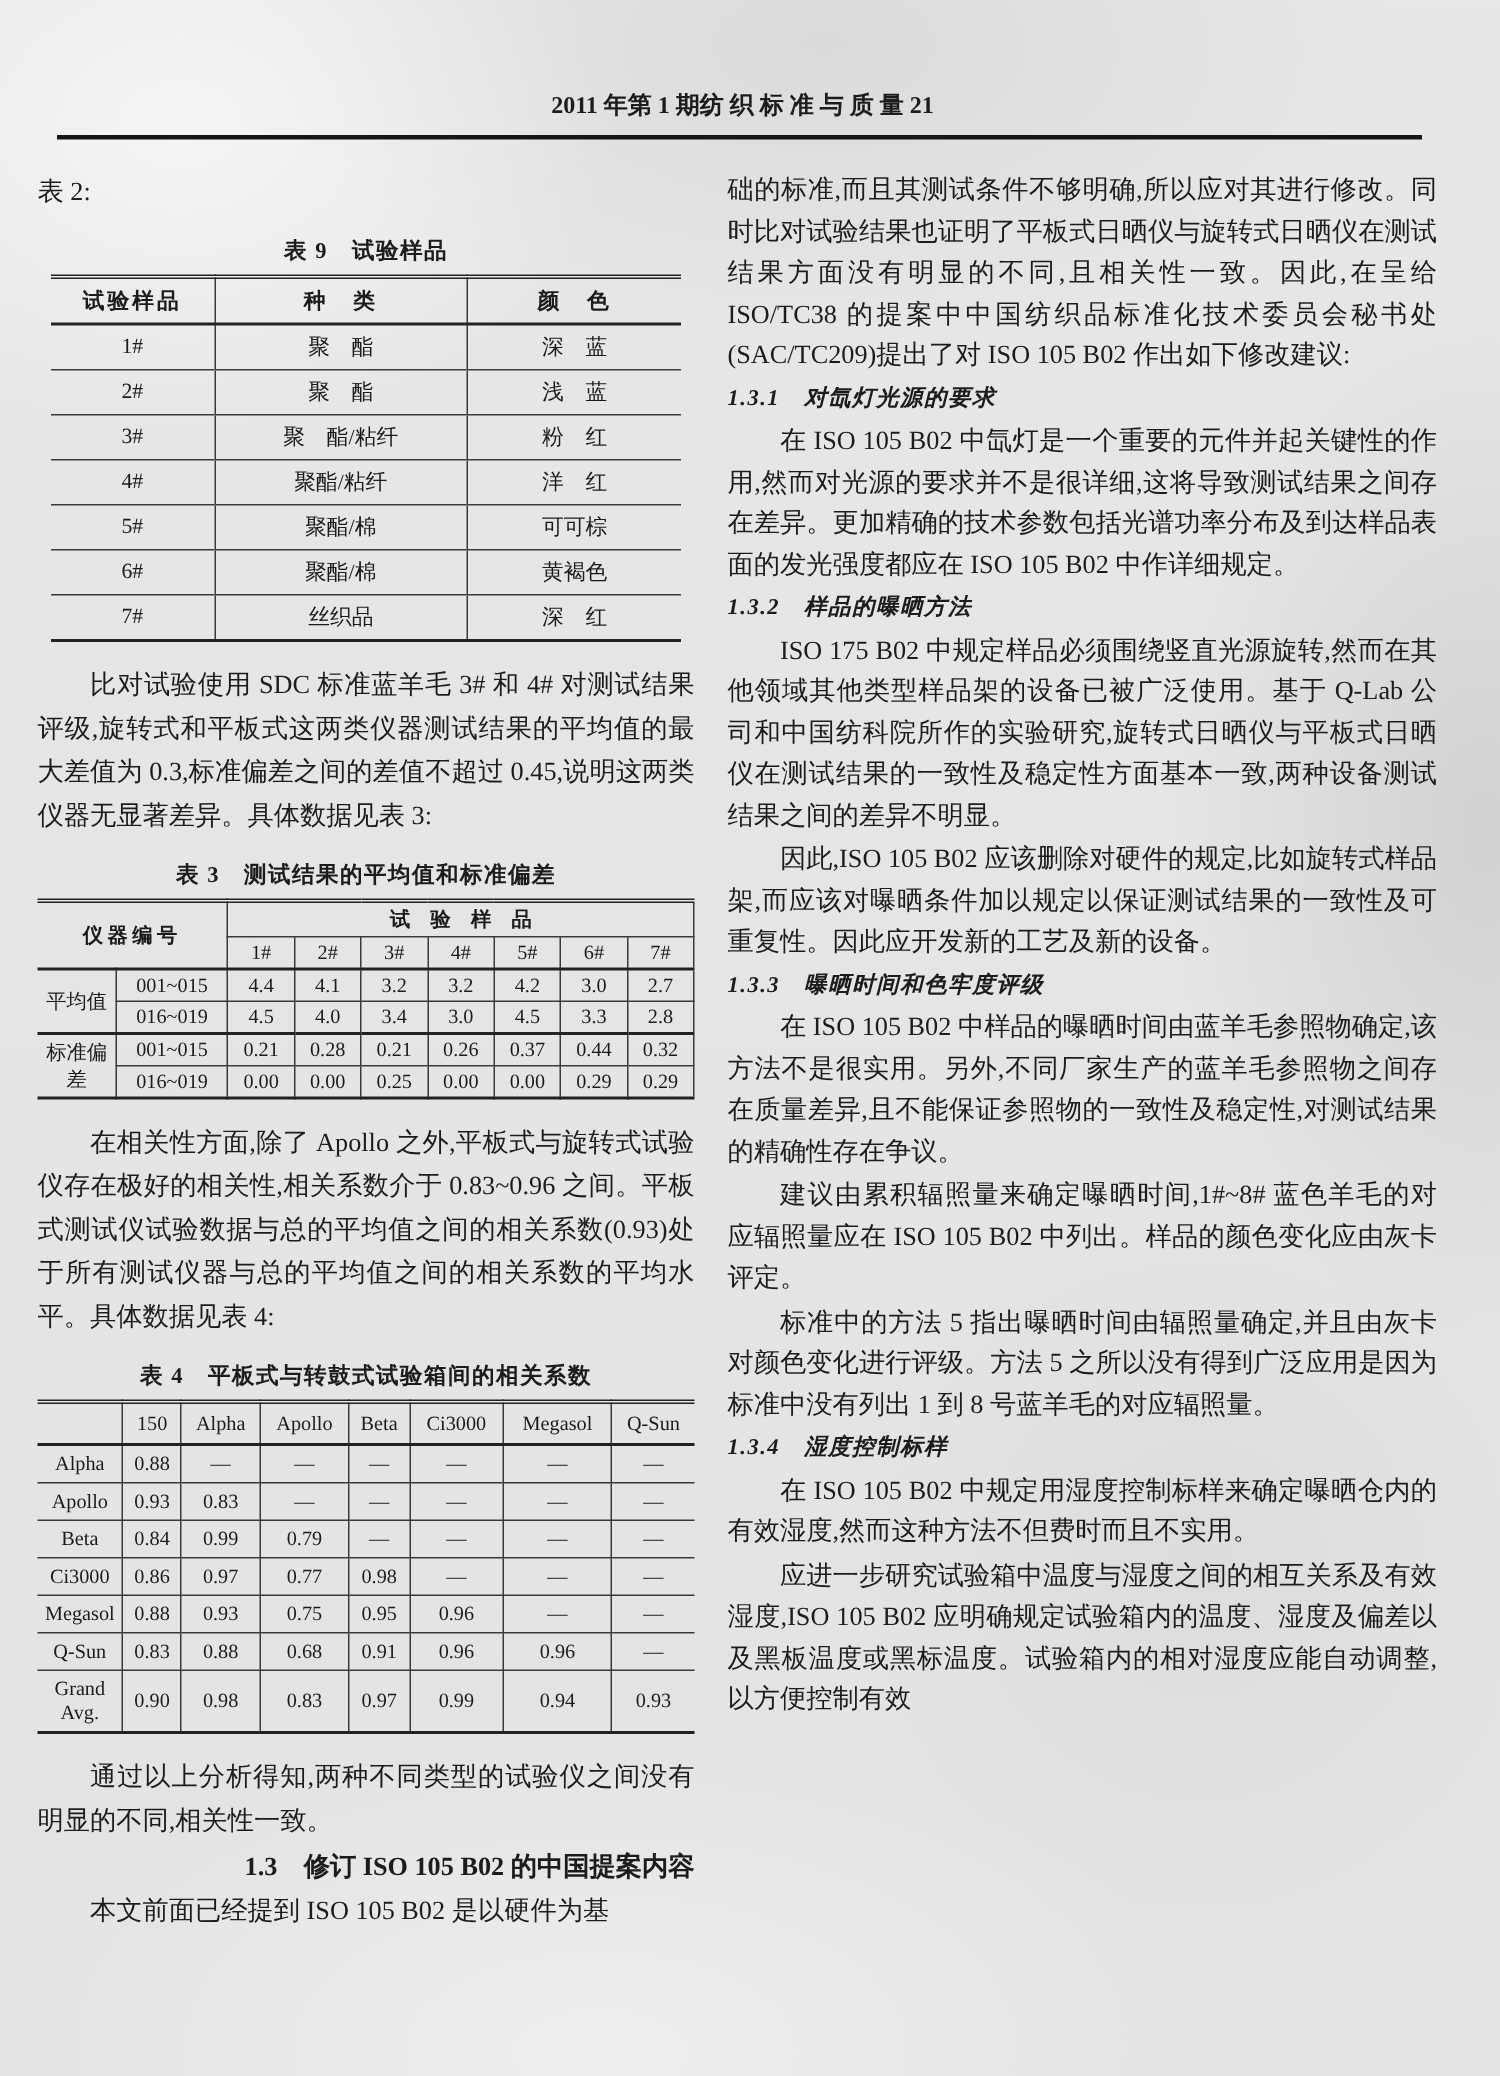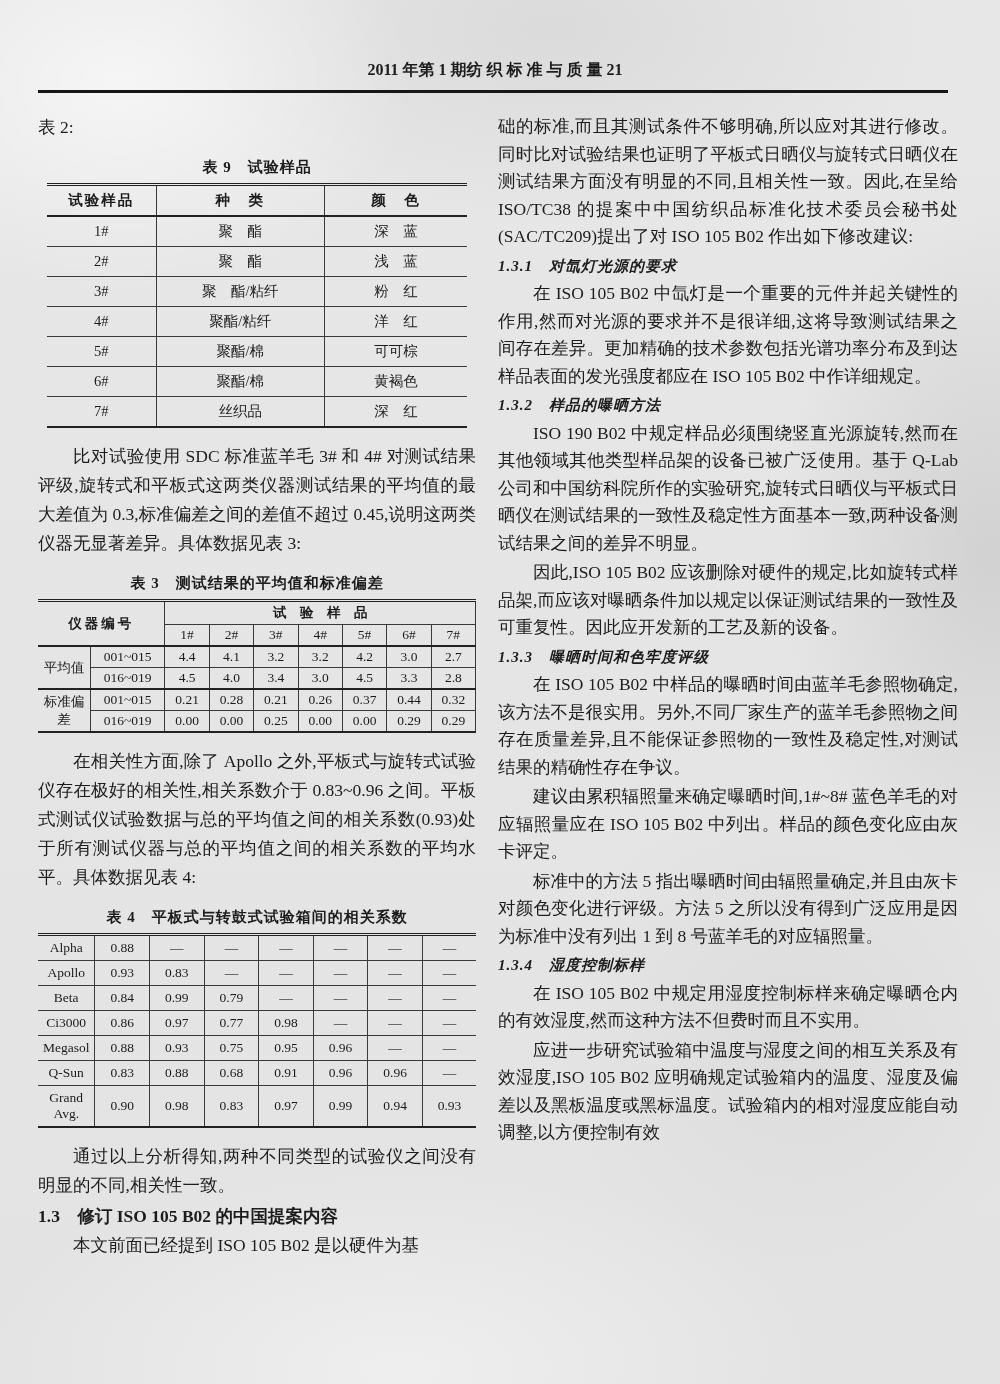--- a/index.html
+++ b/index.html
@@ -25,38 +25,38 @@
     padding: 60px 50px 0 40px;
     font-weight: bold; font-size: 16px;
   }
   .header .journal { letter-spacing: 4px; }
   .rule {
     height: 3px; background: #161616;
     margin: 9px 52px 0 38px;
   }
   .columns {
     display: flex;
-    margin: 20px 42px 0 38px;
+    margin: 20px 42px 0 25px;
     gap: 22px;
   }
   .col-left  { width: 438px; flex: none; }
   .col-right { flex: 1; }
 
   .para {
     font-size: 17.5px; line-height: 29px;
     text-align: justify;
     text-indent: 2em;
     margin: 0 0 2px 0;
   }
   .para.no-indent { text-indent: 0; }
   .col-right .para { line-height: 27.5px; }
 
   .sec-heading {
     font-size: 17.5px; font-weight: bold;
-    line-height: 29px; margin: 2px 0 0 0;
+    line-height: 29px; margin: 2px 0 0 0; text-align: right;
   }
   .sub-heading {
     font-size: 15px; font-weight: bold; font-style: italic;
     line-height: 27.5px; margin: 0;
     letter-spacing: 1px;
   }
 
   .tbl-caption {
     text-align: center; font-weight: bold;
     font-size: 15px; letter-spacing: 1px;
@@ -222,20 +222,30 @@
       </tbody>
         </table>
 
       <div class="spacer-m"></div>
       <p class="para">在相关性方面,除了 Apollo 之外,平板式与旋转式试验仪存在极好的相关性,相关系数介于 0.83~0.96 之间。平板式测试仪试验数据与总的平均值之间的相关系数(0.93)处于所有测试仪器与总的平均值之间的相关系数的平均水平。具体数据见表 4:</p>
 
       <div class="tbl-caption">表 4　平板式与转鼓式试验箱间的相关系数</div>
 
       <table class="t4">
         <tbody>
+            <tr class="head">
+          <td></td>
+          <td>150</td>
+          <td>Alpha</td>
+          <td>Apollo</td>
+          <td>Beta</td>
+          <td>Ci3000</td>
+          <td>Megasol</td>
+          <td>Q-Sun</td>
+        </tr>
         <tr>
           <td>Alpha</td>
           <td>0.88</td>
           <td>—</td>
           <td>—</td>
           <td>—</td>
           <td>—</td>
           <td>—</td>
           <td>—</td>
         </tr>
@@ -308,21 +318,21 @@
       <p class="para">本文前面已经提到 ISO 105 B02 是以硬件为基</p>
     </div>
 
     <div class="col-right">
       <p class="para no-indent">础的标准,而且其测试条件不够明确,所以应对其进行修改。同时比对试验结果也证明了平板式日晒仪与旋转式日晒仪在测试结果方面没有明显的不同,且相关性一致。因此,在呈给 ISO/TC38 的提案中中国纺织品标准化技术委员会秘书处(SAC/TC209)提出了对 ISO 105 B02 作出如下修改建议:</p>
 
       <p class="sub-heading">1.3.1　对氙灯光源的要求</p>
       <p class="para">在 ISO 105 B02 中氙灯是一个重要的元件并起关键性的作用,然而对光源的要求并不是很详细,这将导致测试结果之间存在差异。更加精确的技术参数包括光谱功率分布及到达样品表面的发光强度都应在 ISO 105 B02 中作详细规定。</p>
 
       <p class="sub-heading">1.3.2　样品的曝晒方法</p>
-      <p class="para">ISO 190 B02 中规定样品必须围绕竖直光源旋转,然而在其他领域其他类型样品架的设备已被广泛使用。基于 Q-Lab 公司和中国纺科院所作的实验研究,旋转式日晒仪与平板式日晒仪在测试结果的一致性及稳定性方面基本一致,两种设备测试结果之间的差异不明显。</p>
+      <p class="para">ISO 175 B02 中规定样品必须围绕竖直光源旋转,然而在其他领域其他类型样品架的设备已被广泛使用。基于 Q-Lab 公司和中国纺科院所作的实验研究,旋转式日晒仪与平板式日晒仪在测试结果的一致性及稳定性方面基本一致,两种设备测试结果之间的差异不明显。</p>
       <p class="para">因此,ISO 105 B02 应该删除对硬件的规定,比如旋转式样品架,而应该对曝晒条件加以规定以保证测试结果的一致性及可重复性。因此应开发新的工艺及新的设备。</p>
 
       <p class="sub-heading">1.3.3　曝晒时间和色牢度评级</p>
       <p class="para">在 ISO 105 B02 中样品的曝晒时间由蓝羊毛参照物确定,该方法不是很实用。另外,不同厂家生产的蓝羊毛参照物之间存在质量差异,且不能保证参照物的一致性及稳定性,对测试结果的精确性存在争议。</p>
       <p class="para">建议由累积辐照量来确定曝晒时间,1#~8# 蓝色羊毛的对应辐照量应在 ISO 105 B02 中列出。样品的颜色变化应由灰卡评定。</p>
       <p class="para">标准中的方法 5 指出曝晒时间由辐照量确定,并且由灰卡对颜色变化进行评级。方法 5 之所以没有得到广泛应用是因为标准中没有列出 1 到 8 号蓝羊毛的对应辐照量。</p>
 
       <p class="sub-heading">1.3.4　湿度控制标样</p>
       <p class="para">在 ISO 105 B02 中规定用湿度控制标样来确定曝晒仓内的有效湿度,然而这种方法不但费时而且不实用。</p>
       <p class="para">应进一步研究试验箱中温度与湿度之间的相互关系及有效湿度,ISO 105 B02 应明确规定试验箱内的温度、湿度及偏差以及黑板温度或黑标温度。试验箱内的相对湿度应能自动调整,以方便控制有效</p>

